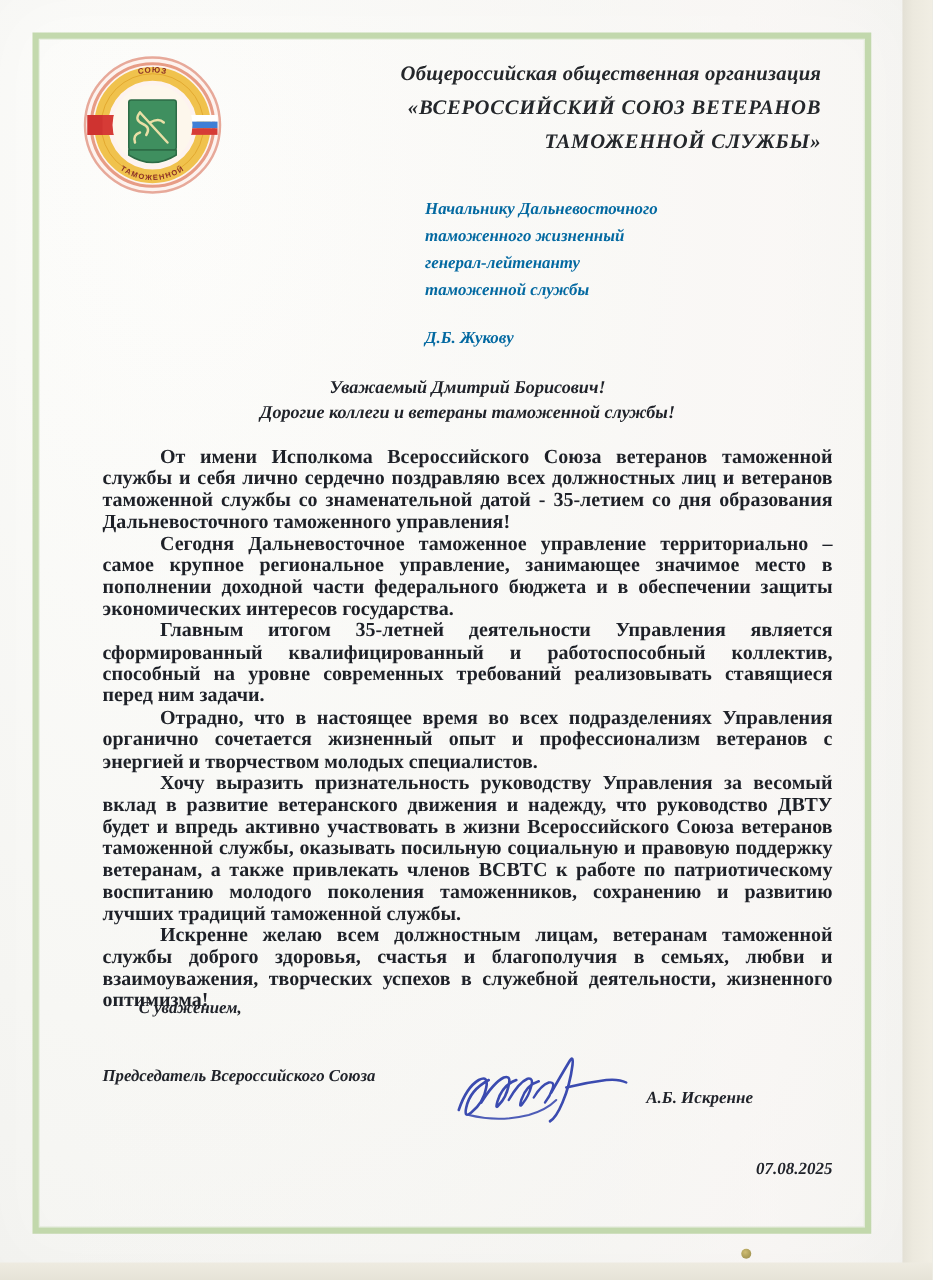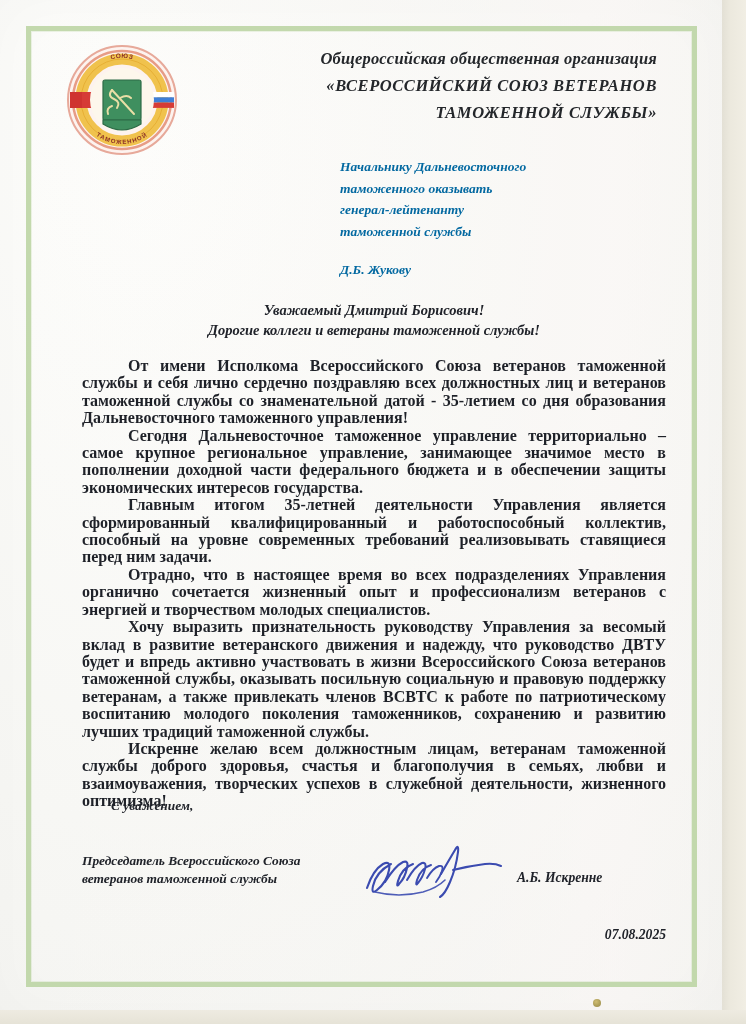--- a/index.html
+++ b/index.html
@@ -316,21 +316,21 @@
       <div id="org-title">
         <div class="org-line1">Общероссийская общественная организация</div>
         <div class="org-line2">«ВСЕРОССИЙСКИЙ СОЮЗ ВЕТЕРАНОВ</div>
         <div class="org-line3">ТАМОЖЕННОЙ СЛУЖБЫ»</div>
       </div>
 
     </div>
 
     <div id="addressee">
       <div>Начальнику Дальневосточного</div>
-      <div>таможенного оказывать</div>
+      <div>таможенного жизненный</div>
       <div>генерал-лейтенанту</div>
       <div>таможенной службы</div>
       <div class="name">Д.Б. Жукову</div>
     </div>
 
     <div id="salutation">
       <div class="s1">Уважаемый Дмитрий Борисович!</div>
       <div class="s2">Дорогие коллеги и ветераны таможенной службы!</div>
     </div>
 
@@ -341,21 +341,20 @@
       <p>Отрадно, что в настоящее время во всех подразделениях Управления органично сочетается жизненный опыт и профессионализм ветеранов с энергией и творчеством молодых специалистов.</p>
       <p>Хочу выразить признательность руководству Управления за весомый вклад в развитие ветеранского движения и надежду, что руководство ДВТУ будет и впредь активно участвовать в жизни Всероссийского Союза ветеранов таможенной службы, оказывать посильную социальную и правовую поддержку ветеранам, а также привлекать членов ВСВТС к работе по патриотическому воспитанию молодого поколения таможенников, сохранению и развитию лучших традиций таможенной службы.</p>
       <p>Искренне желаю всем должностным лицам, ветеранам таможенной службы доброго здоровья, счастья и благополучия в семьях, любви и взаимоуважения, творческих успехов в служебной деятельности, жизненного оптимизма!</p>
     </div>
 
     <div id="closing">С уважением,</div>
 
     <div id="signature-block">
       <div id="signer-title">
         <div>Председатель Всероссийского Союза</div>
-        <div>ветеранов таможенной службы</div>
       </div>
 
       <div id="signature-mark">
         <svg viewBox="0 0 165 62" width="165" height="62" aria-hidden="true">
           <g fill="none" stroke="#3b4bb0" stroke-linecap="round" stroke-linejoin="round">
             <path d="M 10 48 Q 16 30 26 24 Q 34 20 32 30 Q 30 42 20 50 Q 14 55 16 46 Q 19 32 34 24" stroke-width="2.1"></path>
             <path d="M 28 42 Q 38 26 46 22 Q 52 20 50 28 Q 48 38 42 44 Q 39 48 41 41 Q 45 28 56 24" stroke-width="2.1"></path>
             <path d="M 50 40 Q 58 26 65 23 Q 70 22 68 29 Q 66 37 61 43 Q 58 47 60 40 Q 64 28 74 25" stroke-width="2"></path>
             <path d="M 70 38 Q 76 28 82 26 Q 87 25 85 31 Q 83 37 79 42" stroke-width="1.9"></path>
             <path d="M 84 34 Q 92 20 98 10 Q 102 3 101 12 Q 99 28 93 42 Q 88 54 83 57" stroke-width="2.1"></path>

